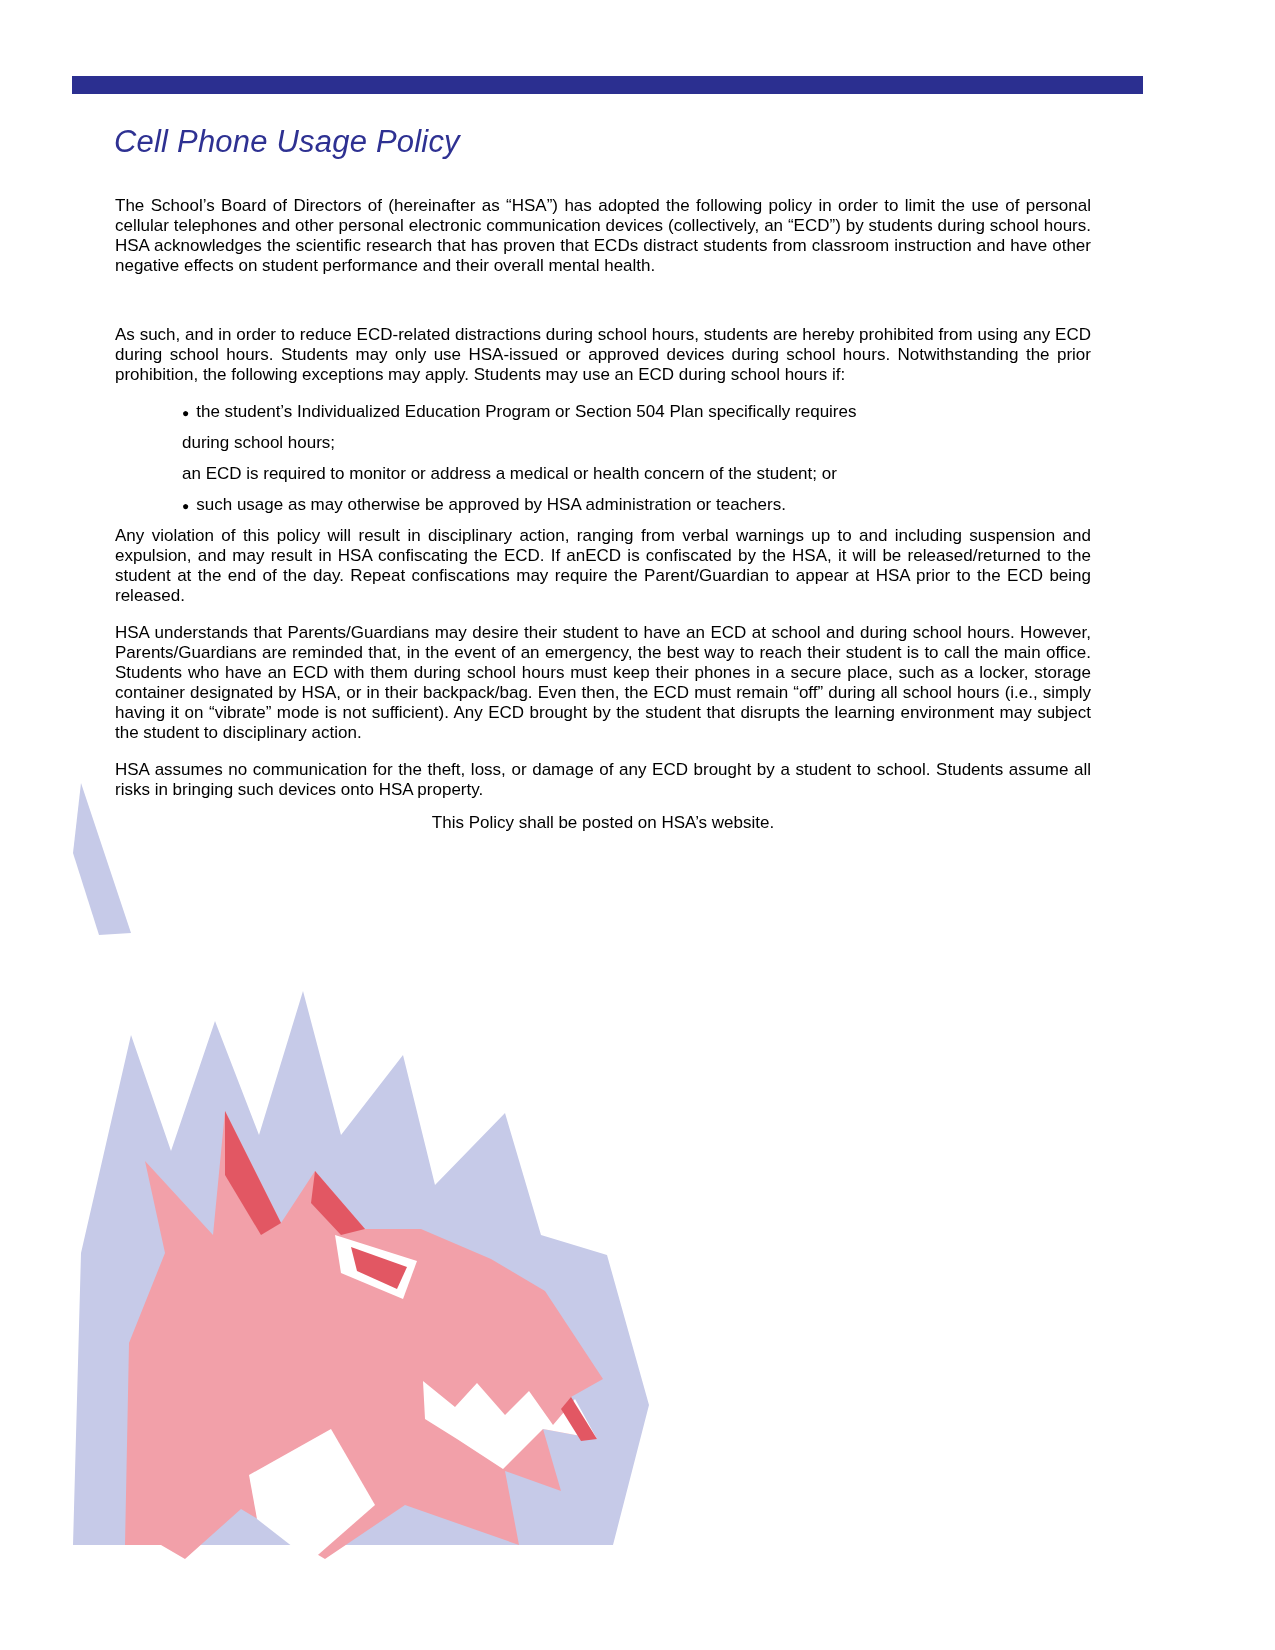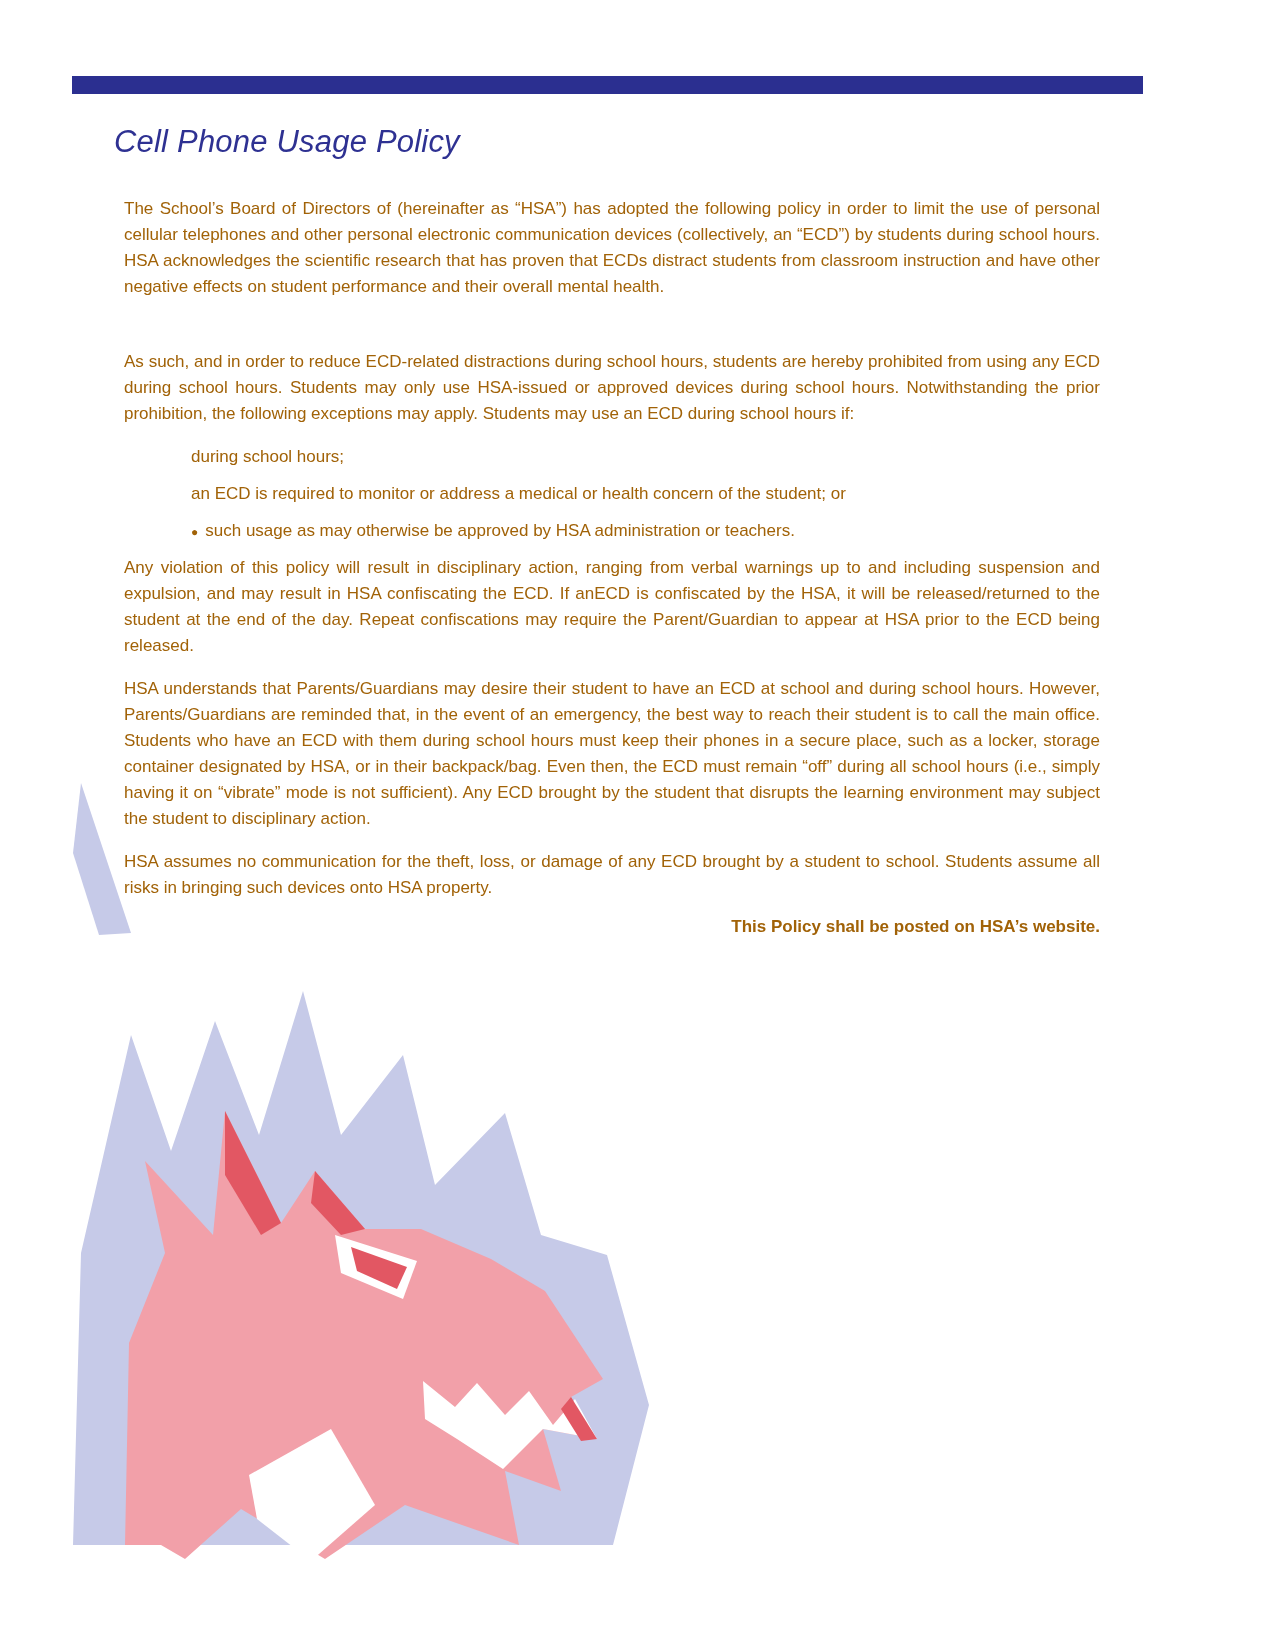--- a/index.html
+++ b/index.html
@@ -25,34 +25,34 @@
     top: 124px;
     margin: 0;
     font-size: 31px;
     font-style: italic;
     font-weight: normal;
     color: #2e3192;
     letter-spacing: 0.2px;
   }
   .content {
     position: absolute;
-    left: 124px;
+    left: 115px;
     top: 196px;
     width: 976px;
     font-size: 17px;
-    line-height: 26px;
-    color: #a16207;
+    line-height: 20px;
+    color: #000000;
   }
   .content p { margin: 0 0 17px; text-align: justify; }
   p.intro { margin-bottom: 49px; }
   .bullets p { margin: 0 0 10px 67px; text-align: left; }
   .bullet-marker { font-size: 12px; }
   .bullet-marker:not(:empty) { margin-right: 7px; }
   p.liability { margin-bottom: 13px; }
-  p.posting { margin-bottom: 0; text-align: right; font-weight: bold; }
+  p.posting { margin-bottom: 0; text-align: center; }
   .watermark {
     position: absolute;
     left: 73px;
     top: 783px;
     width: 585px;
     height: 782px;
   }
 </style>
 </head>
 <body>
@@ -76,20 +76,21 @@
 
   <h1 class="title">Cell Phone Usage Policy</h1>
 
   <div class="content">
 
     <p class="intro">The School’s Board of Directors of (hereinafter as “HSA”) has adopted the following policy in order to limit the use of personal cellular telephones and other personal electronic communication devices (collectively, an “ECD”) by students during school hours. HSA acknowledges the scientific research that has proven that ECDs distract students from classroom instruction and have other negative effects on student performance and their overall mental health.</p>
 
     <p class="prohibition">As such, and in order to reduce ECD-related distractions during school hours, students are hereby prohibited from using any ECD during school hours. Students may only use HSA-issued or approved devices during school hours. Notwithstanding the prior prohibition, the following exceptions may apply. Students may use an ECD during school hours if:</p>
 
     <div class="bullets">
+      <p><span class="bullet-marker">●</span><span>the student’s Individualized Education Program or Section 504 Plan specifically requires</span></p>
       <p><span class="bullet-marker"></span><span>during school hours;</span></p>
       <p><span class="bullet-marker"></span><span>an ECD is required to monitor or address a medical or health concern of the student; or</span></p>
       <p><span class="bullet-marker">●</span><span>such usage as may otherwise be approved by HSA administration or teachers.</span></p>
     </div>
 
     <p class="violation">Any violation of this policy will result in disciplinary action, ranging from verbal warnings up to and including suspension and expulsion, and may result in HSA confiscating the ECD. If anECD is confiscated by the HSA, it will be released/returned to the student at the end of the day. Repeat confiscations may require the Parent/Guardian to appear at HSA prior to the ECD being released.</p>
 
     <p class="parents">HSA understands that Parents/Guardians may desire their student to have an ECD at school and during school hours. However, Parents/Guardians are reminded that, in the event of an emergency, the best way to reach their student is to call the main office. Students who have an ECD with them during school hours must keep their phones in a secure place, such as a locker, storage container designated by HSA, or in their backpack/bag. Even then, the ECD must remain “off” during all school hours (i.e., simply having it on “vibrate” mode is not sufficient). Any ECD brought by the student that disrupts the learning environment may subject the student to disciplinary action.</p>
 
     <p class="liability">HSA assumes no communication for the theft, loss, or damage of any ECD brought by a student to school. Students assume all risks in bringing such devices onto HSA property.</p>

